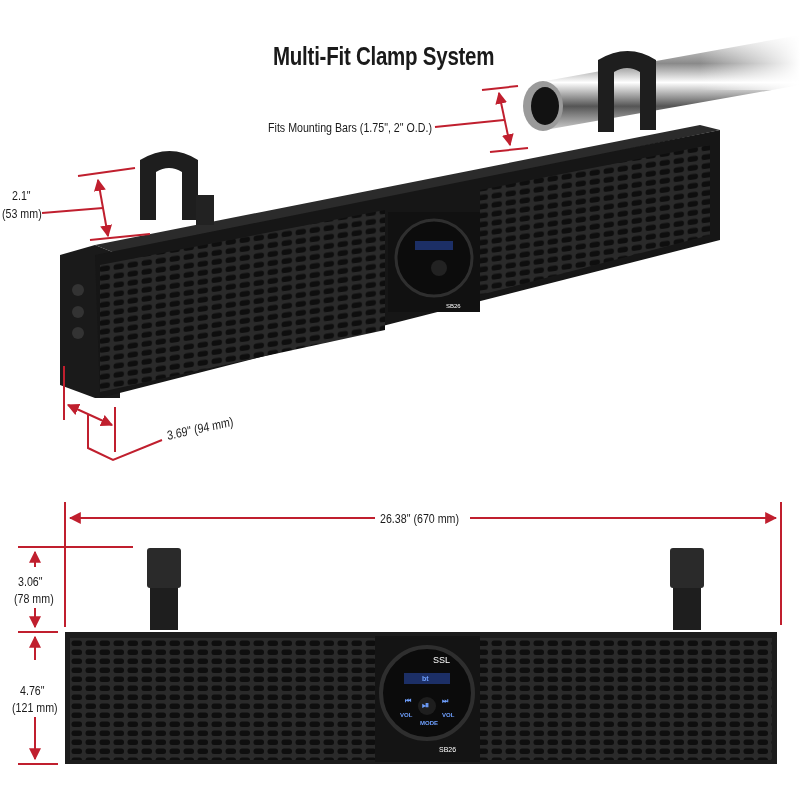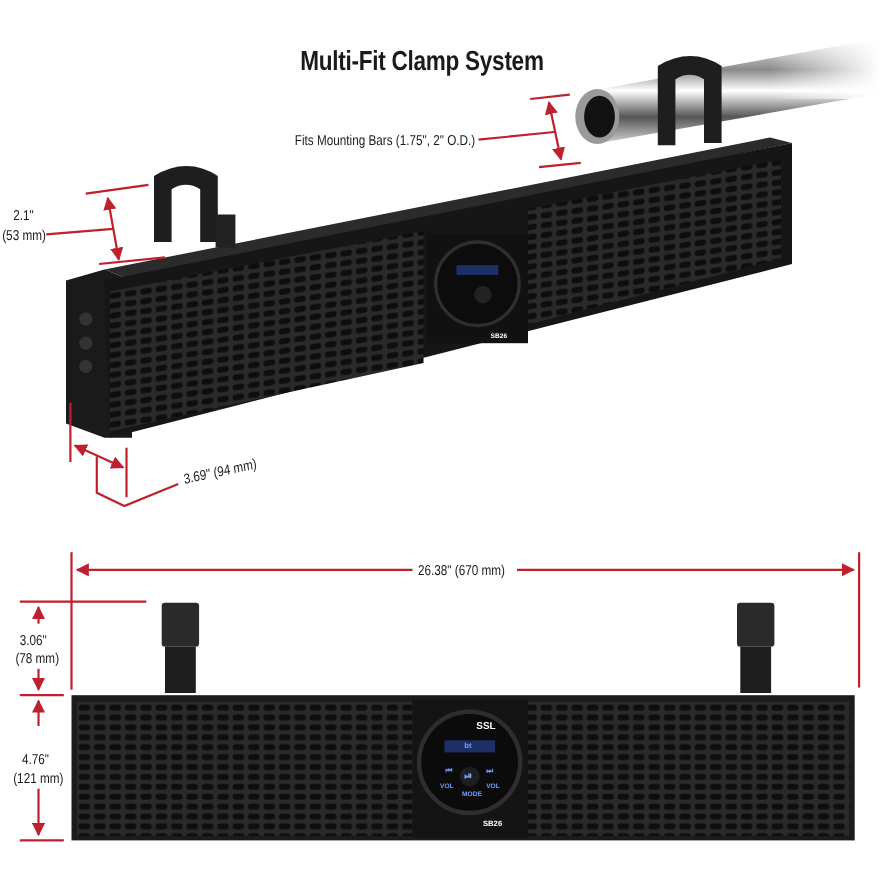--- a/index.html
+++ b/index.html
@@ -2,21 +2,21 @@
 <html><head>
 <meta charset="utf-8">
 <style>
   html, body { margin:0; padding:0; background:#ffffff; }
   body { width:800px; height:800px; position:relative; overflow:hidden; font-family:"Liberation Sans", sans-serif; }
   .stage { position:absolute; left:0; top:0; width:800px; height:800px; }
   .txt { position:absolute; color:#1a1a1a; font-family:"Liberation Sans", sans-serif; white-space:nowrap; transform-origin:left center; }
   .title { left:273px; top:42px; font-size:25px; font-weight:bold; transform:scaleX(0.82); letter-spacing:-0.3px; }
   .lbl { font-size:13px; transform:scaleX(0.82); }
   .panel-txt { position:absolute; color:#6fa0ff; font-size:6px; font-weight:bold; }
-  .model { position:absolute; color:#ffffff; font-size:7px; font-weight:bold;padding-left:21px; }
+  .model { position:absolute; color:#ffffff; font-size:7px; font-weight:normal;padding-left:21px; }
 </style>
 </head>
 <body>
 
 <svg class="stage" viewBox="0 0 800 800" xmlns="http://www.w3.org/2000/svg">
   <defs>
     <pattern id="grille" width="14" height="9" patternUnits="userSpaceOnUse">
       <rect width="14" height="9" fill="#2a2a2a"></rect>
       <rect x="1.5" y="1.5" width="10.5" height="5.5" rx="2.5" fill="#0e0e0e"></rect>
     </pattern>

